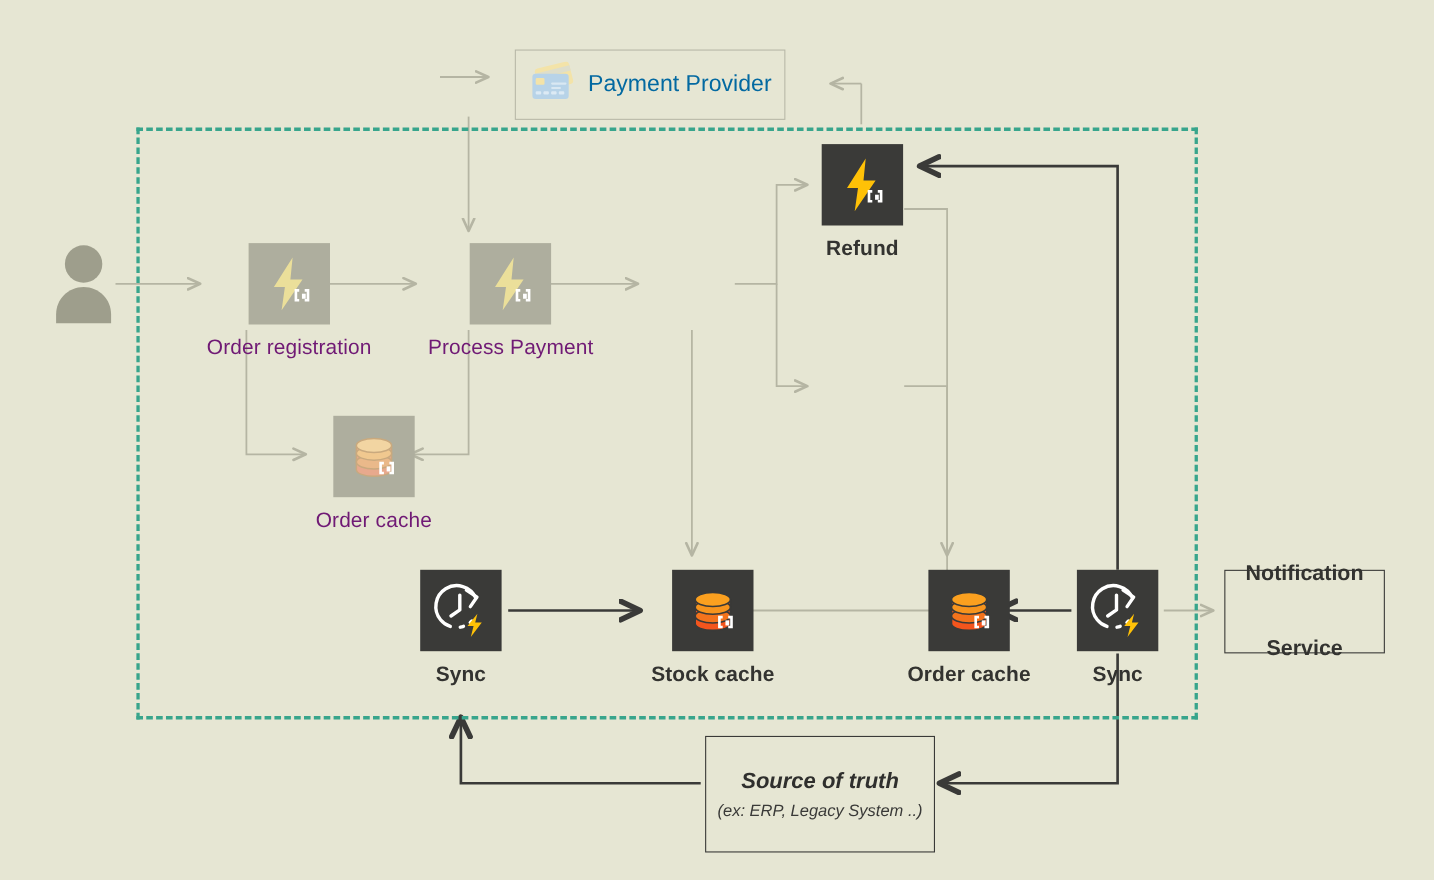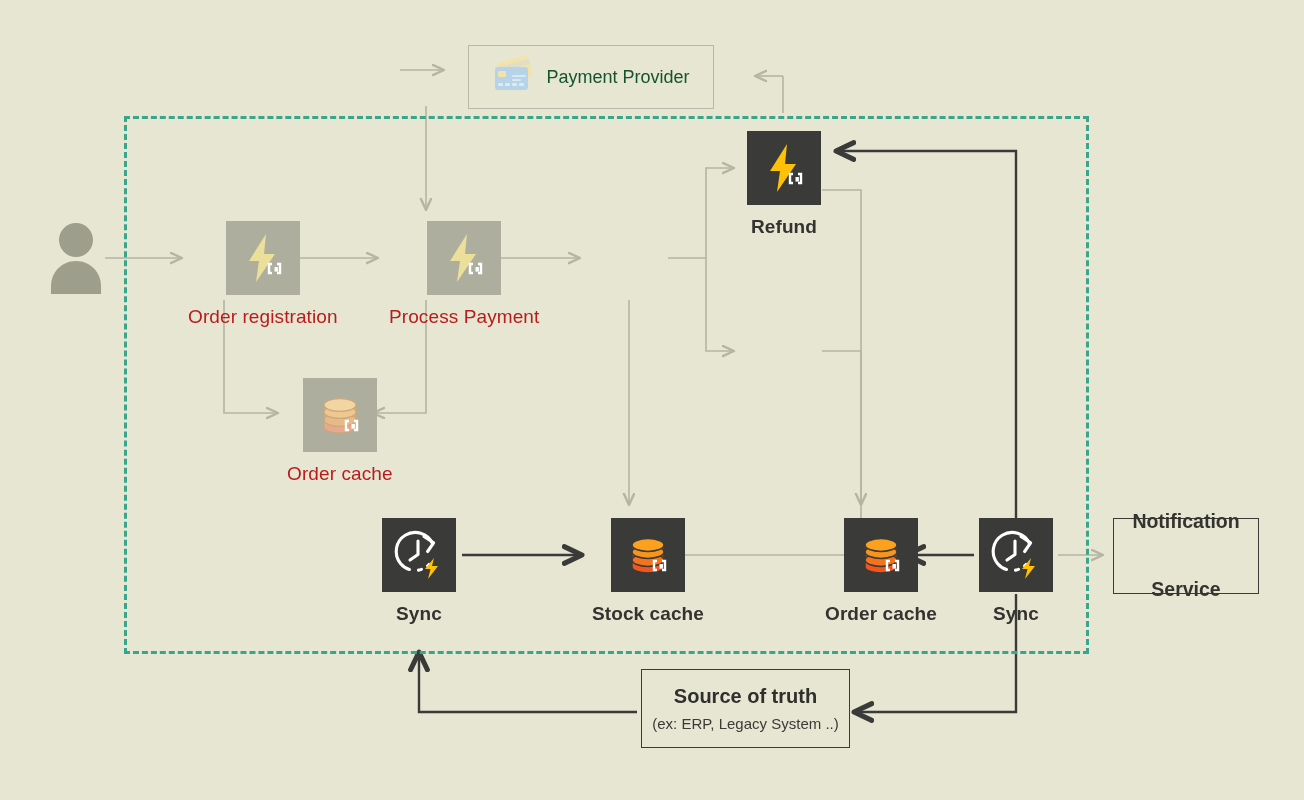--- a/index.html
+++ b/index.html
@@ -51,21 +51,21 @@
     margin-top: 11px;
     font-size: 19px;
     letter-spacing: 0.1px;
     white-space: nowrap;
   }
   .node.active .node-label {
     color: #333330;
     font-weight: bold;
   }
   .node.faded .node-label {
-    color: #b91c1c;
+    color: #701a75;
     font-weight: normal;
   }
 
   
   .plainbox {
     position: absolute;
     box-sizing: border-box;
     display: flex;
     align-items: center;
     justify-content: center;
@@ -78,22 +78,22 @@
   .plainbox.solid {
     border: 1.5px solid #3a3a38;
     color: #333330;
   }
   .pp-inner {
     display: flex;
     align-items: center;
     gap: 8px;
   }
   .pp-text {
-    font-size: 18px;
-    color: #14532d;
+    font-size: 21px;
+    color: #0369a1;
   }
   .nb-line {
     font-size: 19.5px;
     font-weight: bold;
     line-height: 1.32;
     text-align: center;
     color: #333330;
   }
   .sot-title {
     font-size: 20px;
@@ -210,21 +210,21 @@
       </span>
       <span class="pp-text">Payment Provider</span>
     </div>
   </div>
 
   <div class="plainbox solid" style="left:1113px; top:518px; width:146px; height:76px;gap:42px;">
     <div class="nb-line">Notification</div>
     <div class="nb-line">Service</div>
   </div>
 
-  <div class="plainbox solid" style="left:641px; top:669px; width:209px; height:79px;">
+  <div class="plainbox solid" style="left:641px; top:669px; width:209px; height:106px;font-style:italic;">
     <div class="sot-title">Source of truth</div>
     <div class="sot-sub">(ex: ERP, Legacy System ..)</div>
   </div>
 
   <div class="node faded" style="left:188px; top:221px;">
     <div class="node-box">
       <svg width="56" height="56" viewBox="0 0 56 56">
         <path d="M31,4 L14,31 L24,31 L21,52 L40,24 L29,24 Z" fill="#ebdf9a"></path>
         <g transform="translate(33,33)" fill="none" stroke="#ffffff" stroke-width="2.4">
           <path d="M4,1 L1,1 L1,10 L4,10"></path>

